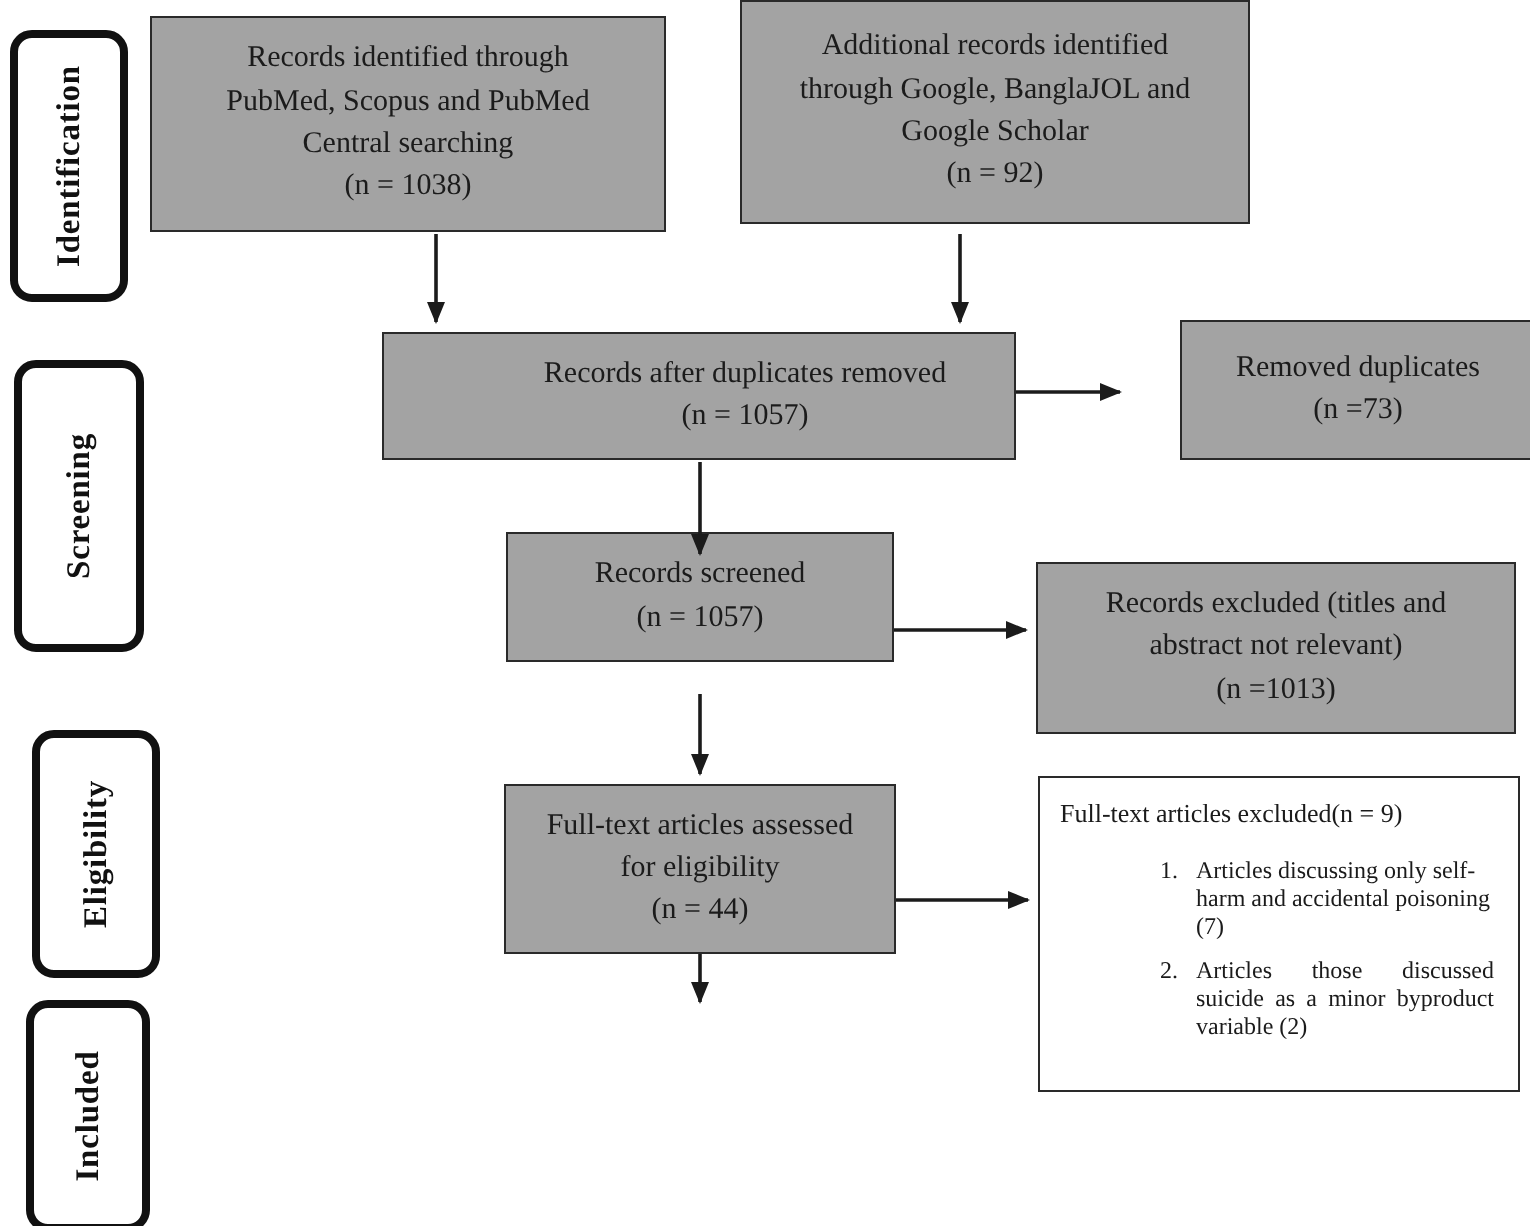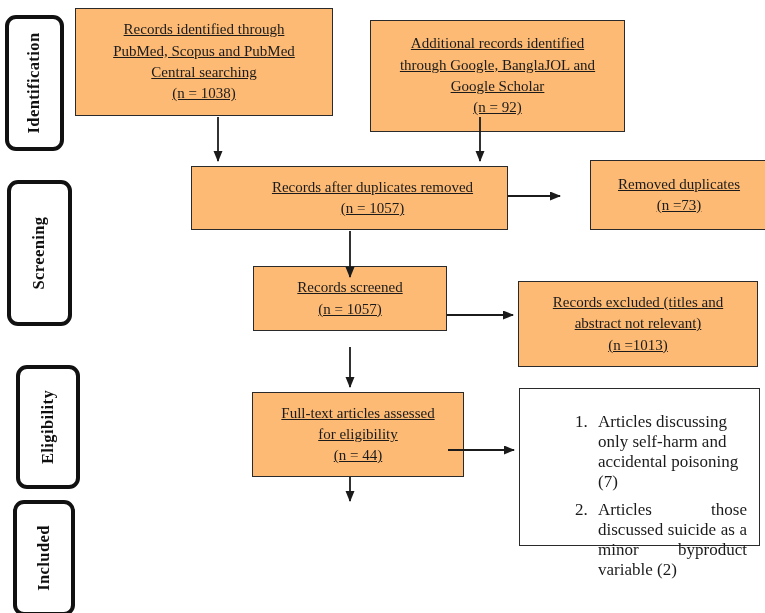--- a/index.html
+++ b/index.html
@@ -31,27 +31,26 @@
     white-space: nowrap;
     font-weight: bold;
     font-size: 16.5px;
     letter-spacing: 0.4px;
     color: #111111;
   }
   
   .fbox {
     position: absolute;
     border: 1.6px solid #2a2a2a;
-    background: #fdba74;
+    background: #a3a3a3;
     display: flex;
     align-items: center;
     justify-content: center;
     text-align: center;
     box-sizing: border-box;
-    text-decoration: underline;
   }
   .fbox .txt {
     white-space: pre-line;
     font-size: 15px;
     line-height: 1.42;
     padding: 2px 6px;
   }
   
   .listbox {
     position: absolute;
@@ -61,21 +60,21 @@
     padding: 10px 12px 6px 10px;
     text-align: left;
   }
   .listbox .hdr {
     font-size: 13px;
     line-height: 1.2;
   }
   .listbox ol {
     margin: 13px 0 0 0;
     padding-left: 62px;
-    font-size: 17px;
+    font-size: 12px;
     line-height: 1.18;
   }
   .listbox ol li {
     margin-bottom: 8px;
     padding-left: 6px;
   }
   .listbox ol li.justified {
     text-align: justify;
   }
   svg.arrows {
@@ -107,21 +106,21 @@
     <span class="vlabel">Included</span>
   </div>
 
   <div class="fbox" style="left:75px; top:8px; width:258px; height:108px;">
     <span class="txt">Records identified through
 PubMed, Scopus and PubMed
 Central searching
 (n = 1038)</span>
   </div>
 
-  <div class="fbox" style="left:370px; top:20px; width:255px; height:112px;">
+  <div class="fbox" style="left:370px; top:0; width:255px; height:112px;">
     <span class="txt">Additional records identified
 through Google, BanglaJOL and
 Google Scholar
 (n = 92)</span>
   </div>
 
   <div class="fbox" style="left:191px; top:166px; width:317px; height:64px;padding-left:46px;">
     <span class="txt">Records after duplicates removed
 (n = 1057)</span>
   </div>
@@ -135,27 +134,28 @@
     <span class="txt">Records screened
 (n = 1057)</span>
   </div>
 
   <div class="fbox" style="left:518px; top:281px; width:240px; height:86px;">
     <span class="txt">Records excluded (titles and
 abstract not relevant)
 (n =1013)</span>
   </div>
 
-  <div class="fbox" style="left:252px; top:392px; width:212px; height:85px;">
+  <div class="fbox" style="left:252px; top:392px; width:196px; height:85px;">
     <span class="txt">Full-text articles assessed
 for eligibility
 (n = 44)</span>
   </div>
 
   <div class="listbox" style="left:519px; top:388px; width:241px; height:158px;">
+    <div class="hdr">Full-text articles excluded(n = 9)</div>
     <ol>
       <li>Articles discussing only self-harm and accidental poisoning (7)</li>
       <li class="justified">Articles those discussed suicide as a minor byproduct variable (2)</li>
     </ol>
   </div>
 
 
   <svg class="arrows" width="765" height="613" viewBox="0 0 765 613">
     <defs>
       <marker id="ah" markerUnits="userSpaceOnUse" markerWidth="12" markerHeight="10" refX="10" refY="4.5" orient="auto">

